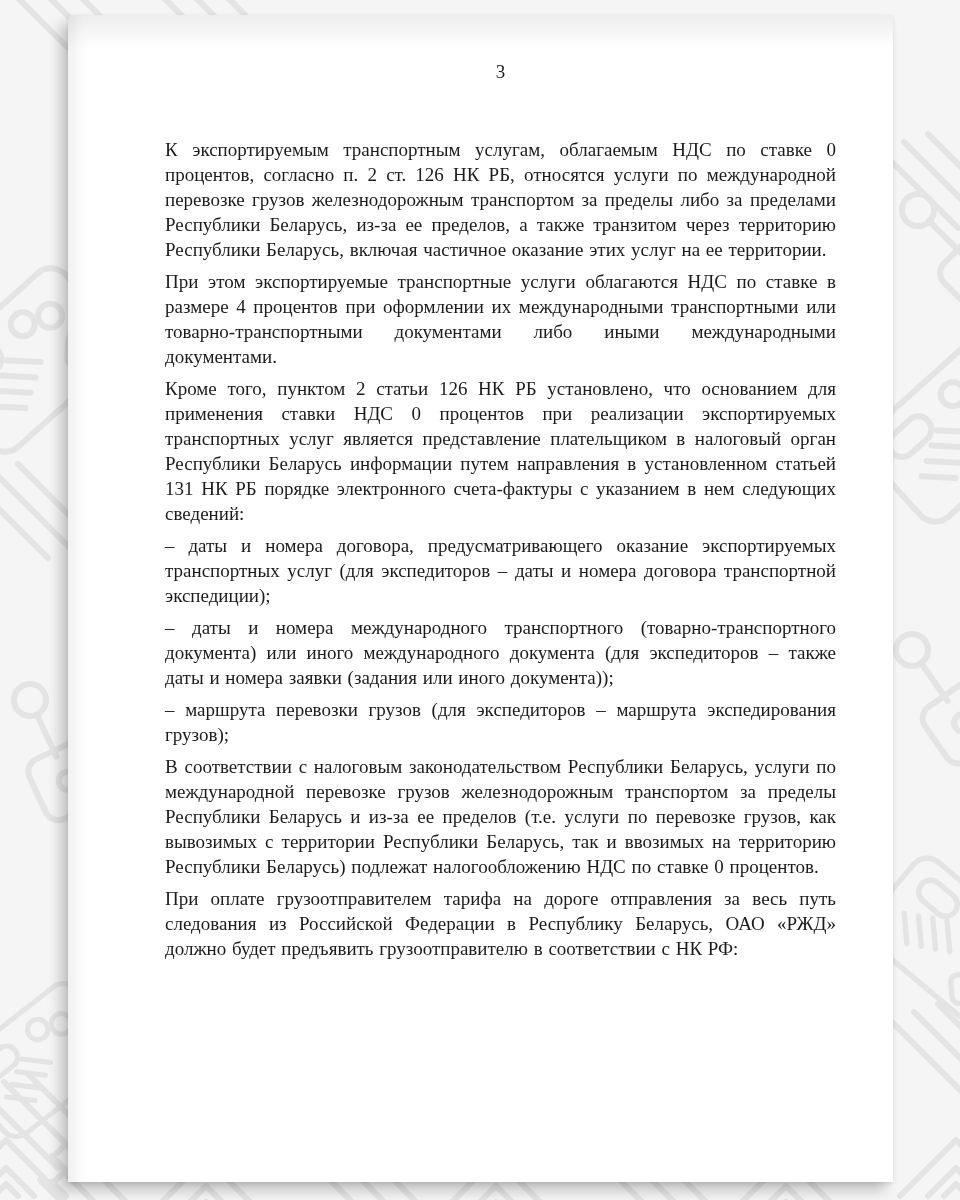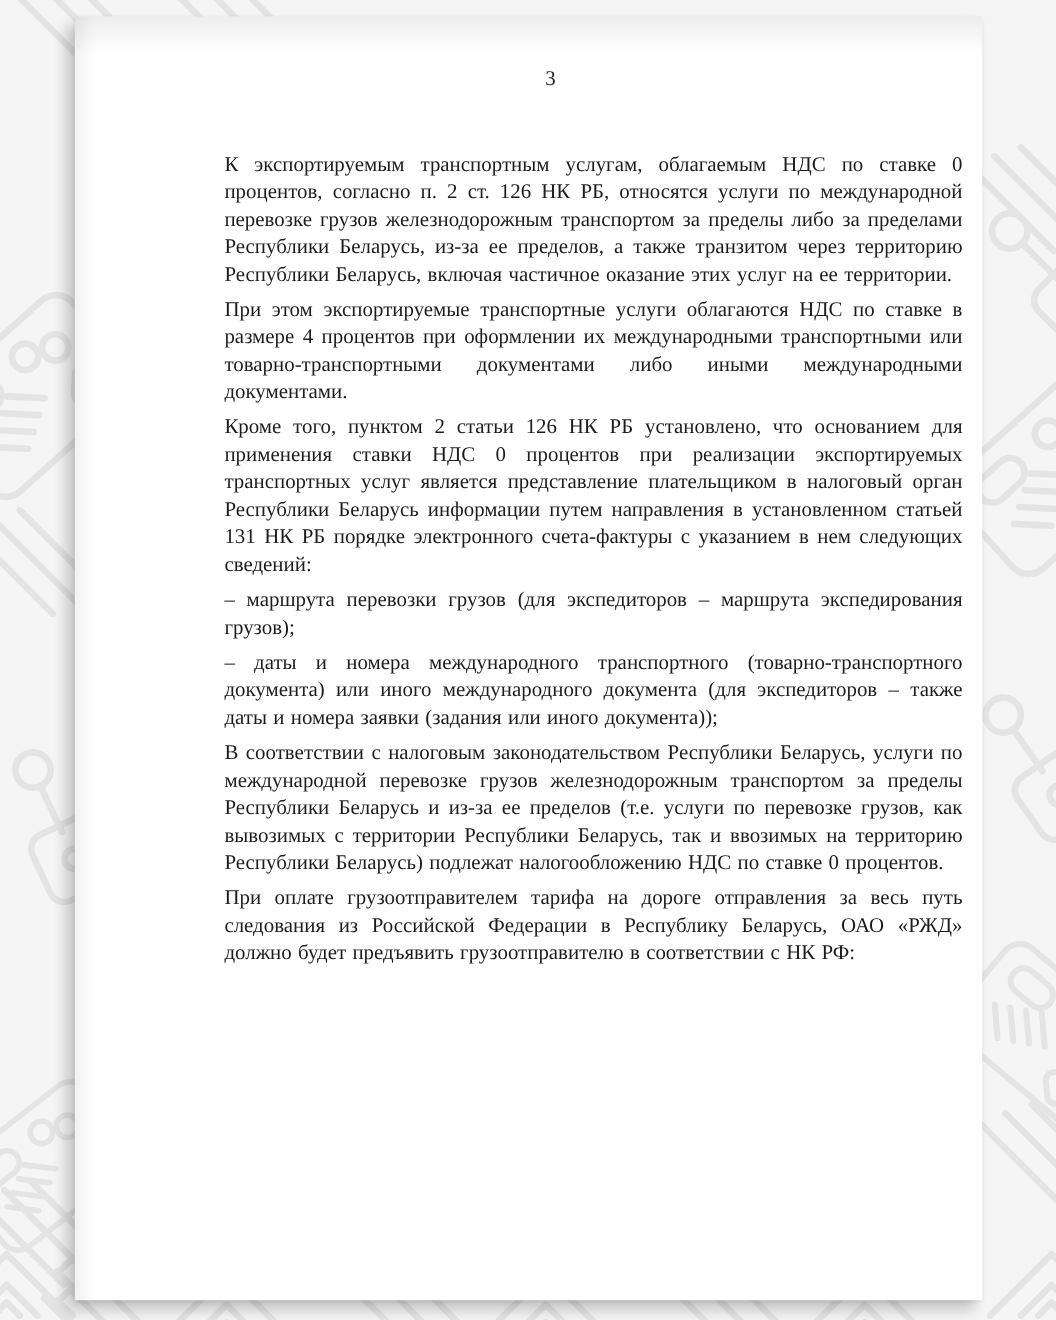--- a/index.html
+++ b/index.html
@@ -41,21 +41,20 @@
     text-align: center;
     font-size: 19px;
     color: #1c1c1c;
   }
   .content {
     position: absolute;
     top: 122px;
     left: 97px;
     width: 671px;
     color: #1c1c1c;
-    margin-left: 39px;
   }
   .para {
     margin: 0 0 7px 0;
     font-size: 19px;
     line-height: 25px;
     text-align: justify;
     text-align-last: left;
     word-spacing: 1px;
   }
 </style>
@@ -123,24 +122,25 @@
     <div class="page-number">3</div>
 
     <div class="content">
 
         <p class="para">К экспортируемым транспортным услугам, облагаемым НДС по ставке 0 процентов, согласно п. 2 ст. 126 НК РБ, относятся услуги по международной перевозке грузов железнодорожным транспортом за пределы либо за пределами Республики Беларусь, из-за ее пределов, а также транзитом через территорию Республики Беларусь, включая частичное оказание этих услуг на ее территории.</p>
 
         <p class="para">При этом экспортируемые транспортные услуги облагаются НДС по ставке в размере 4 процентов при оформлении их международными транспортными или товарно-транспортными документами либо иными международными документами.</p>
 
         <p class="para">Кроме того, пунктом 2 статьи 126 НК РБ установлено, что основанием для применения ставки НДС 0 процентов при реализации экспортируемых транспортных услуг является представление плательщиком в налоговый орган Республики Беларусь информации путем направления в установленном статьей 131 НК РБ порядке электронного счета-фактуры с указанием в нем следующих сведений:</p>
 
+        <p class="para">– даты и номера договора, предусматривающего оказание экспортируемых транспортных услуг (для экспедиторов – даты и номера договора транспортной экспедиции);</p>
+
+        <p class="para">– даты и номера международного транспортного (товарно-транспортного документа) или иного международного документа (для экспедиторов – также даты и номера заявки (задания или иного документа));</p>
 
         <p class="para">– маршрута перевозки грузов (для экспедиторов – маршрута экспедирования грузов);</p>
-
-        <p class="para">– даты и номера международного транспортного (товарно-транспортного документа) или иного международного документа (для экспедиторов – также даты и номера заявки (задания или иного документа));</p>
 
 
         <p class="para">В соответствии с налоговым законодательством Республики Беларусь, услуги по международной перевозке грузов железнодорожным транспортом за пределы Республики Беларусь и из-за ее пределов (т.е. услуги по перевозке грузов, как вывозимых с территории Республики Беларусь, так и ввозимых на территорию Республики Беларусь) подлежат налогообложению НДС по ставке 0 процентов.</p>
 
         <p class="para">При оплате грузоотправителем тарифа на дороге отправления за весь путь следования из Российской Федерации в Республику Беларусь, ОАО «РЖД» должно будет предъявить грузоотправителю в соответствии с НК РФ:</p>
       </div>
   </div>
 
 </div>
 

